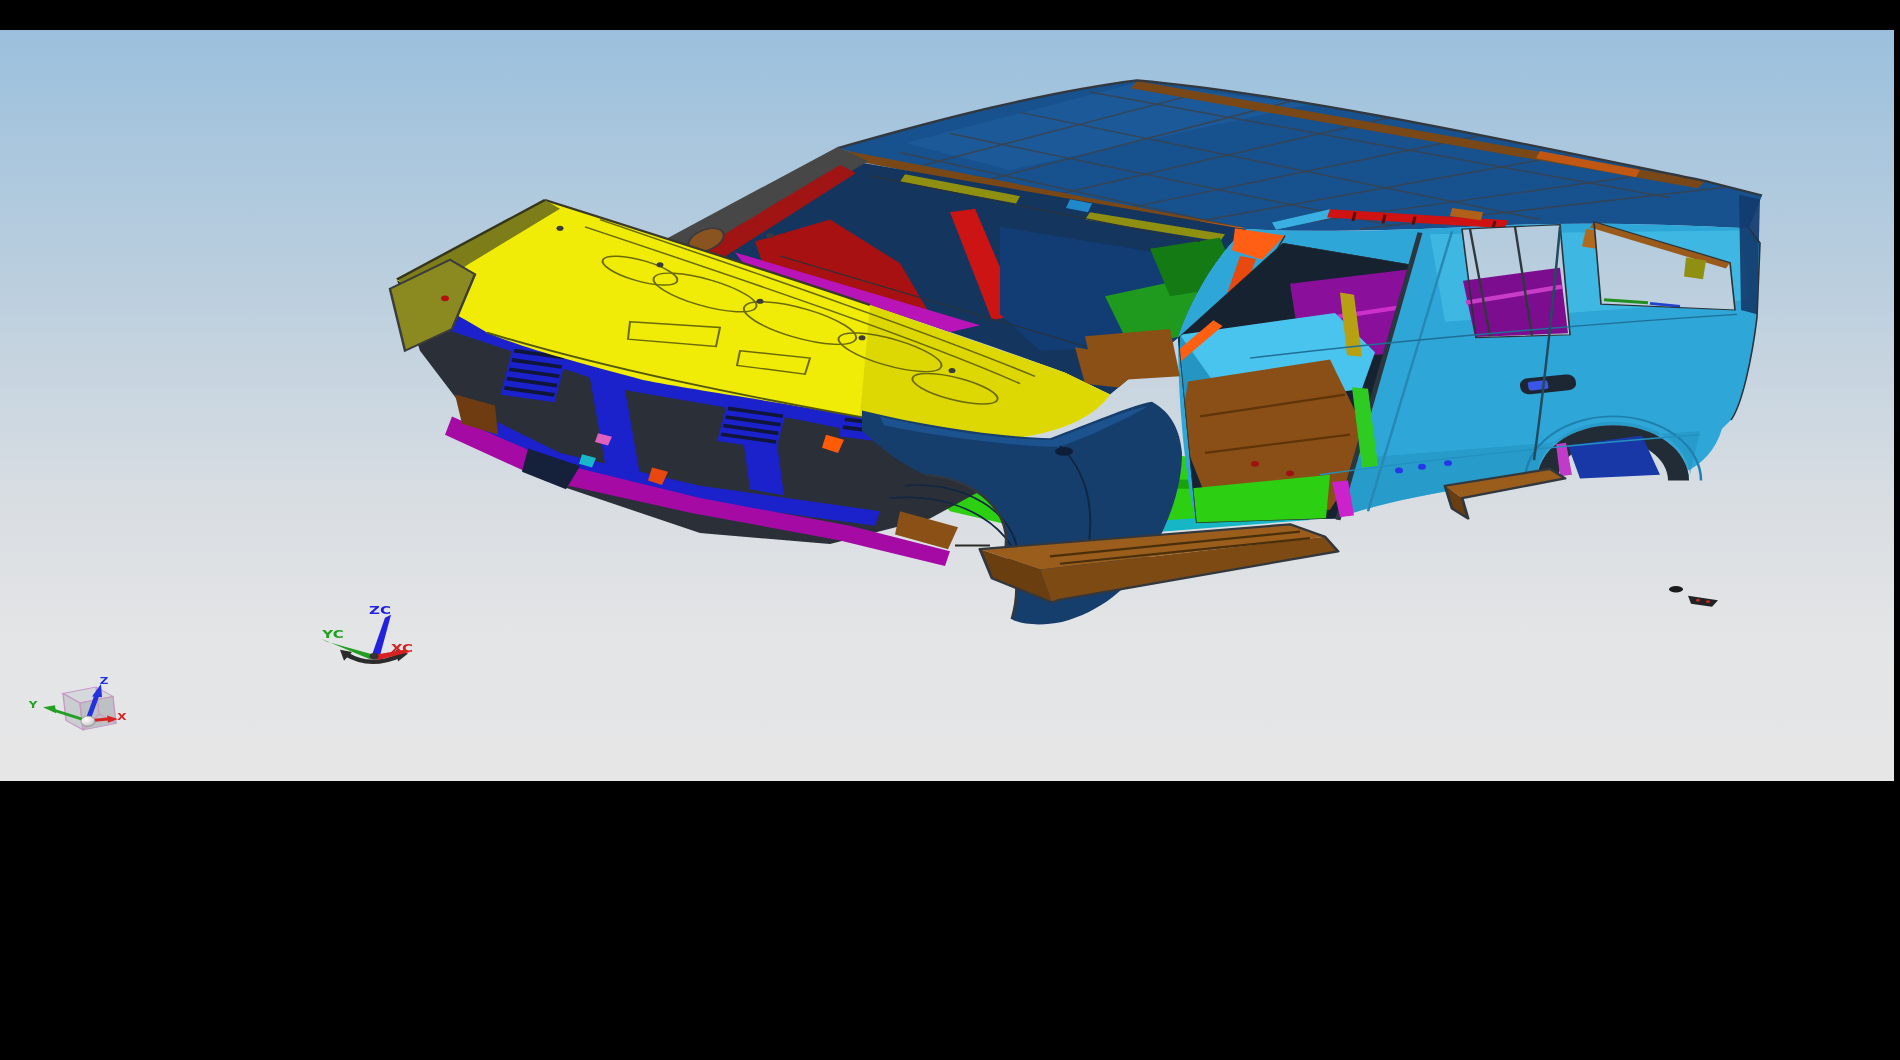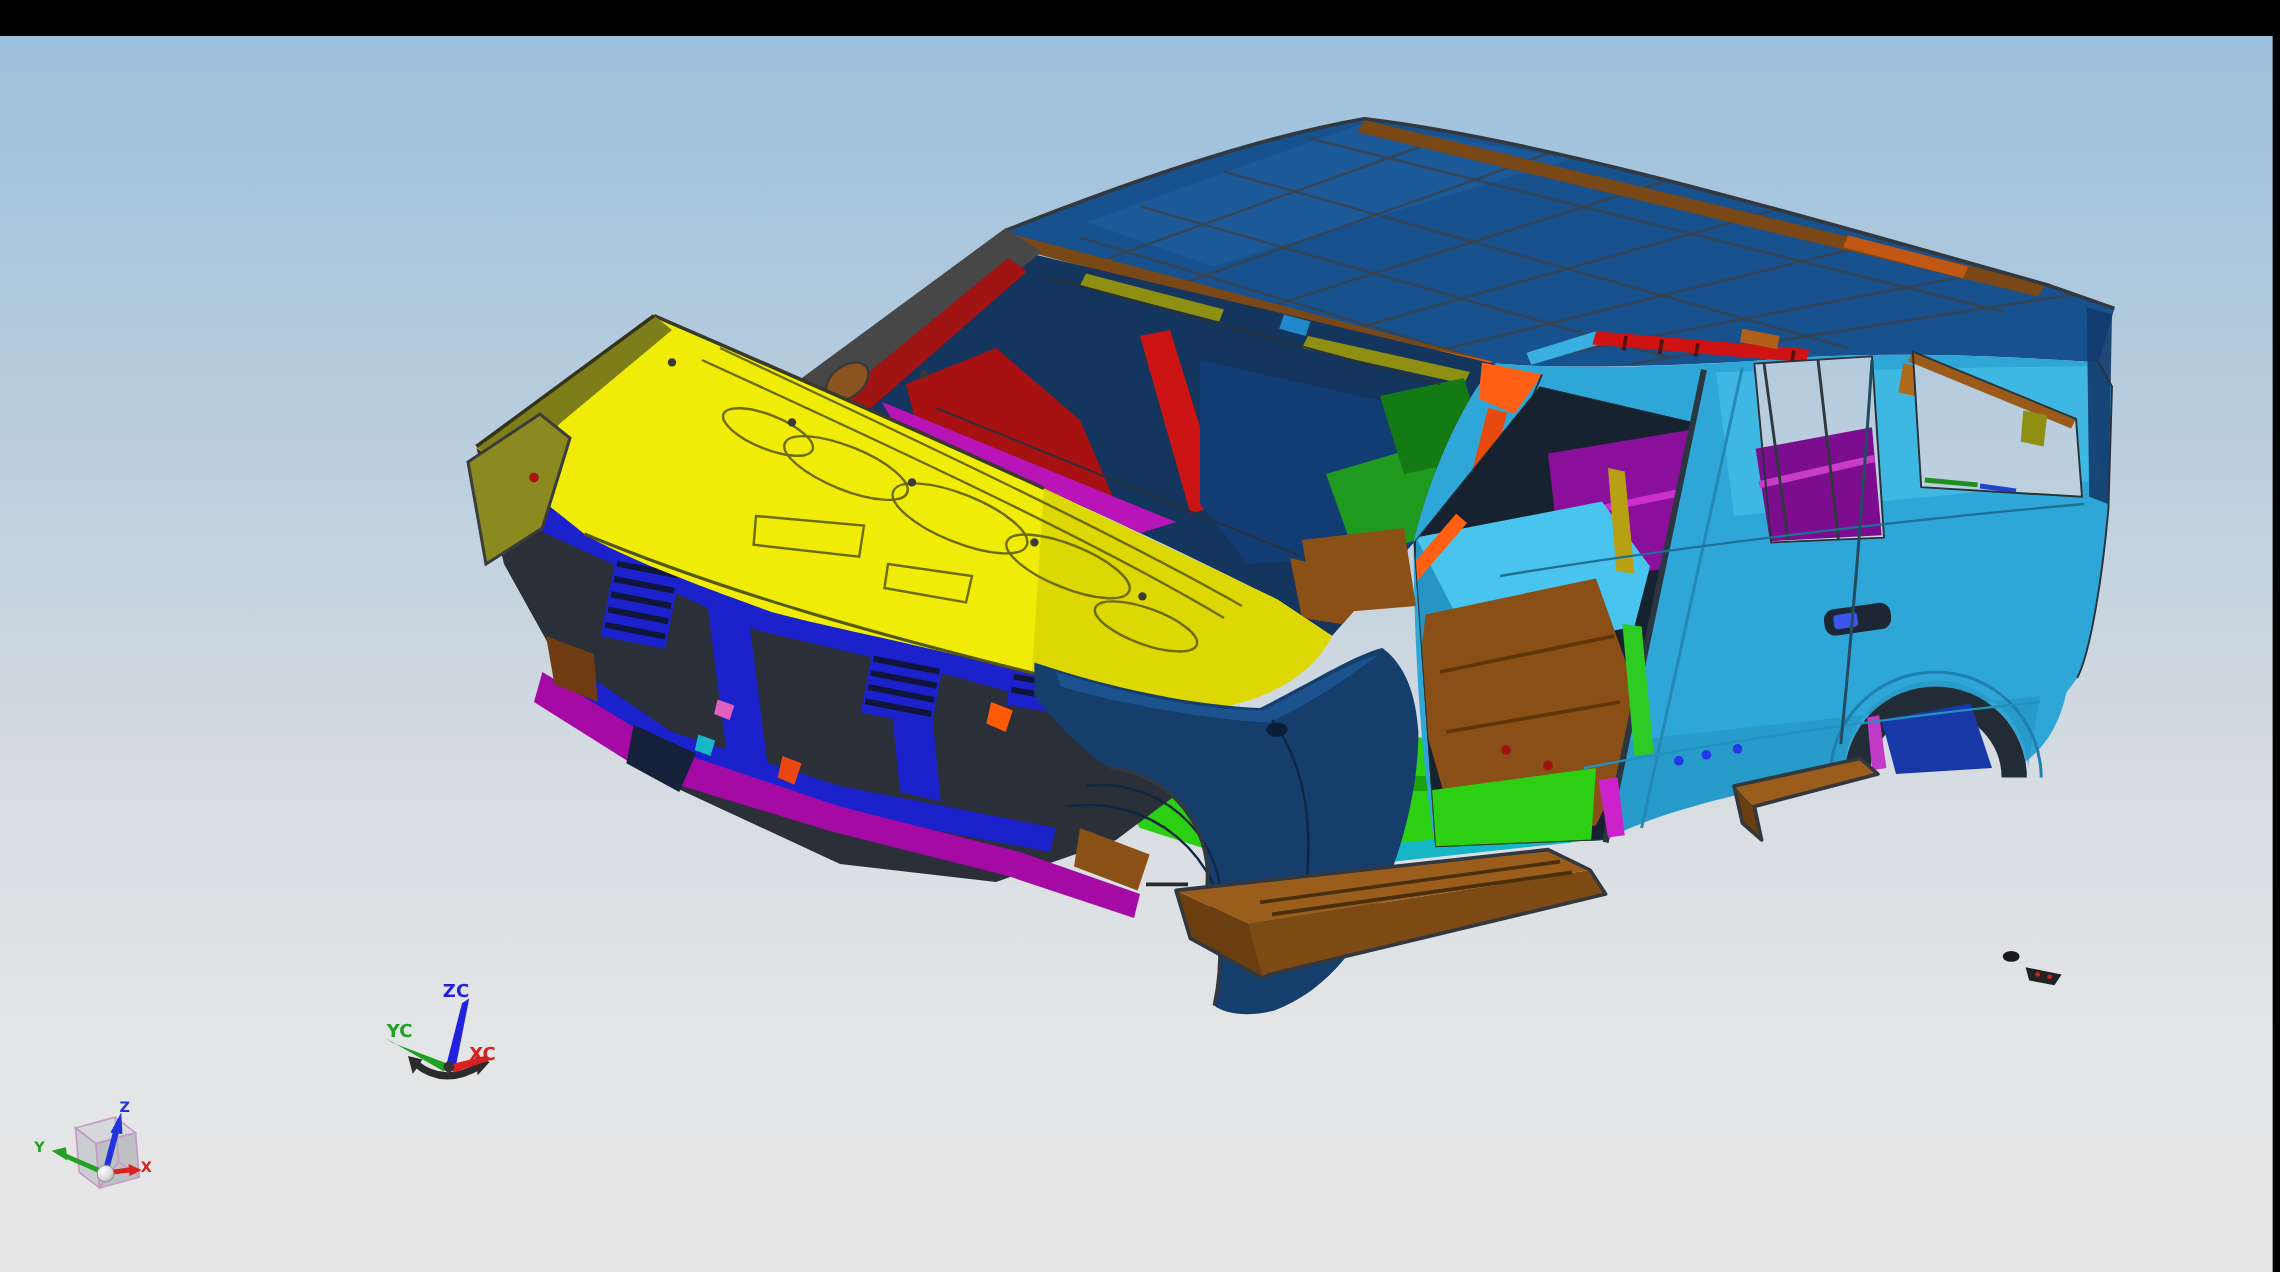--- a/index.html
+++ b/index.html
@@ -1,17 +1,17 @@
 <!DOCTYPE html>
 <html><head>
 <meta charset="utf-8">
 <style>
   html,body{margin:0;padding:0;background:#000;width:1900px;height:1060px;overflow:hidden;
     font-family:"DejaVu Sans","Liberation Sans",sans-serif;}
-  #viewport{position:absolute;top:30px;left:0;width:1894px;height:1030px;}
+  #viewport{position:absolute;top:30px;left:0;width:1894px;height:751px;}
   svg{display:block;width:100%;height:100%;}
   .axis-label{font-family:"DejaVu Sans","Liberation Sans",sans-serif;font-weight:700;}
   .panel-line{fill:none;stroke:#3b424a;stroke-width:2;opacity:.85;}
   .edge{fill:none;stroke:#32383e;stroke-width:3;stroke-linejoin:round;}
   .thin-edge{fill:none;stroke:#2a3138;stroke-width:1.6;}
 </style>
 </head>
 <body>
 
 <div id="viewport">

